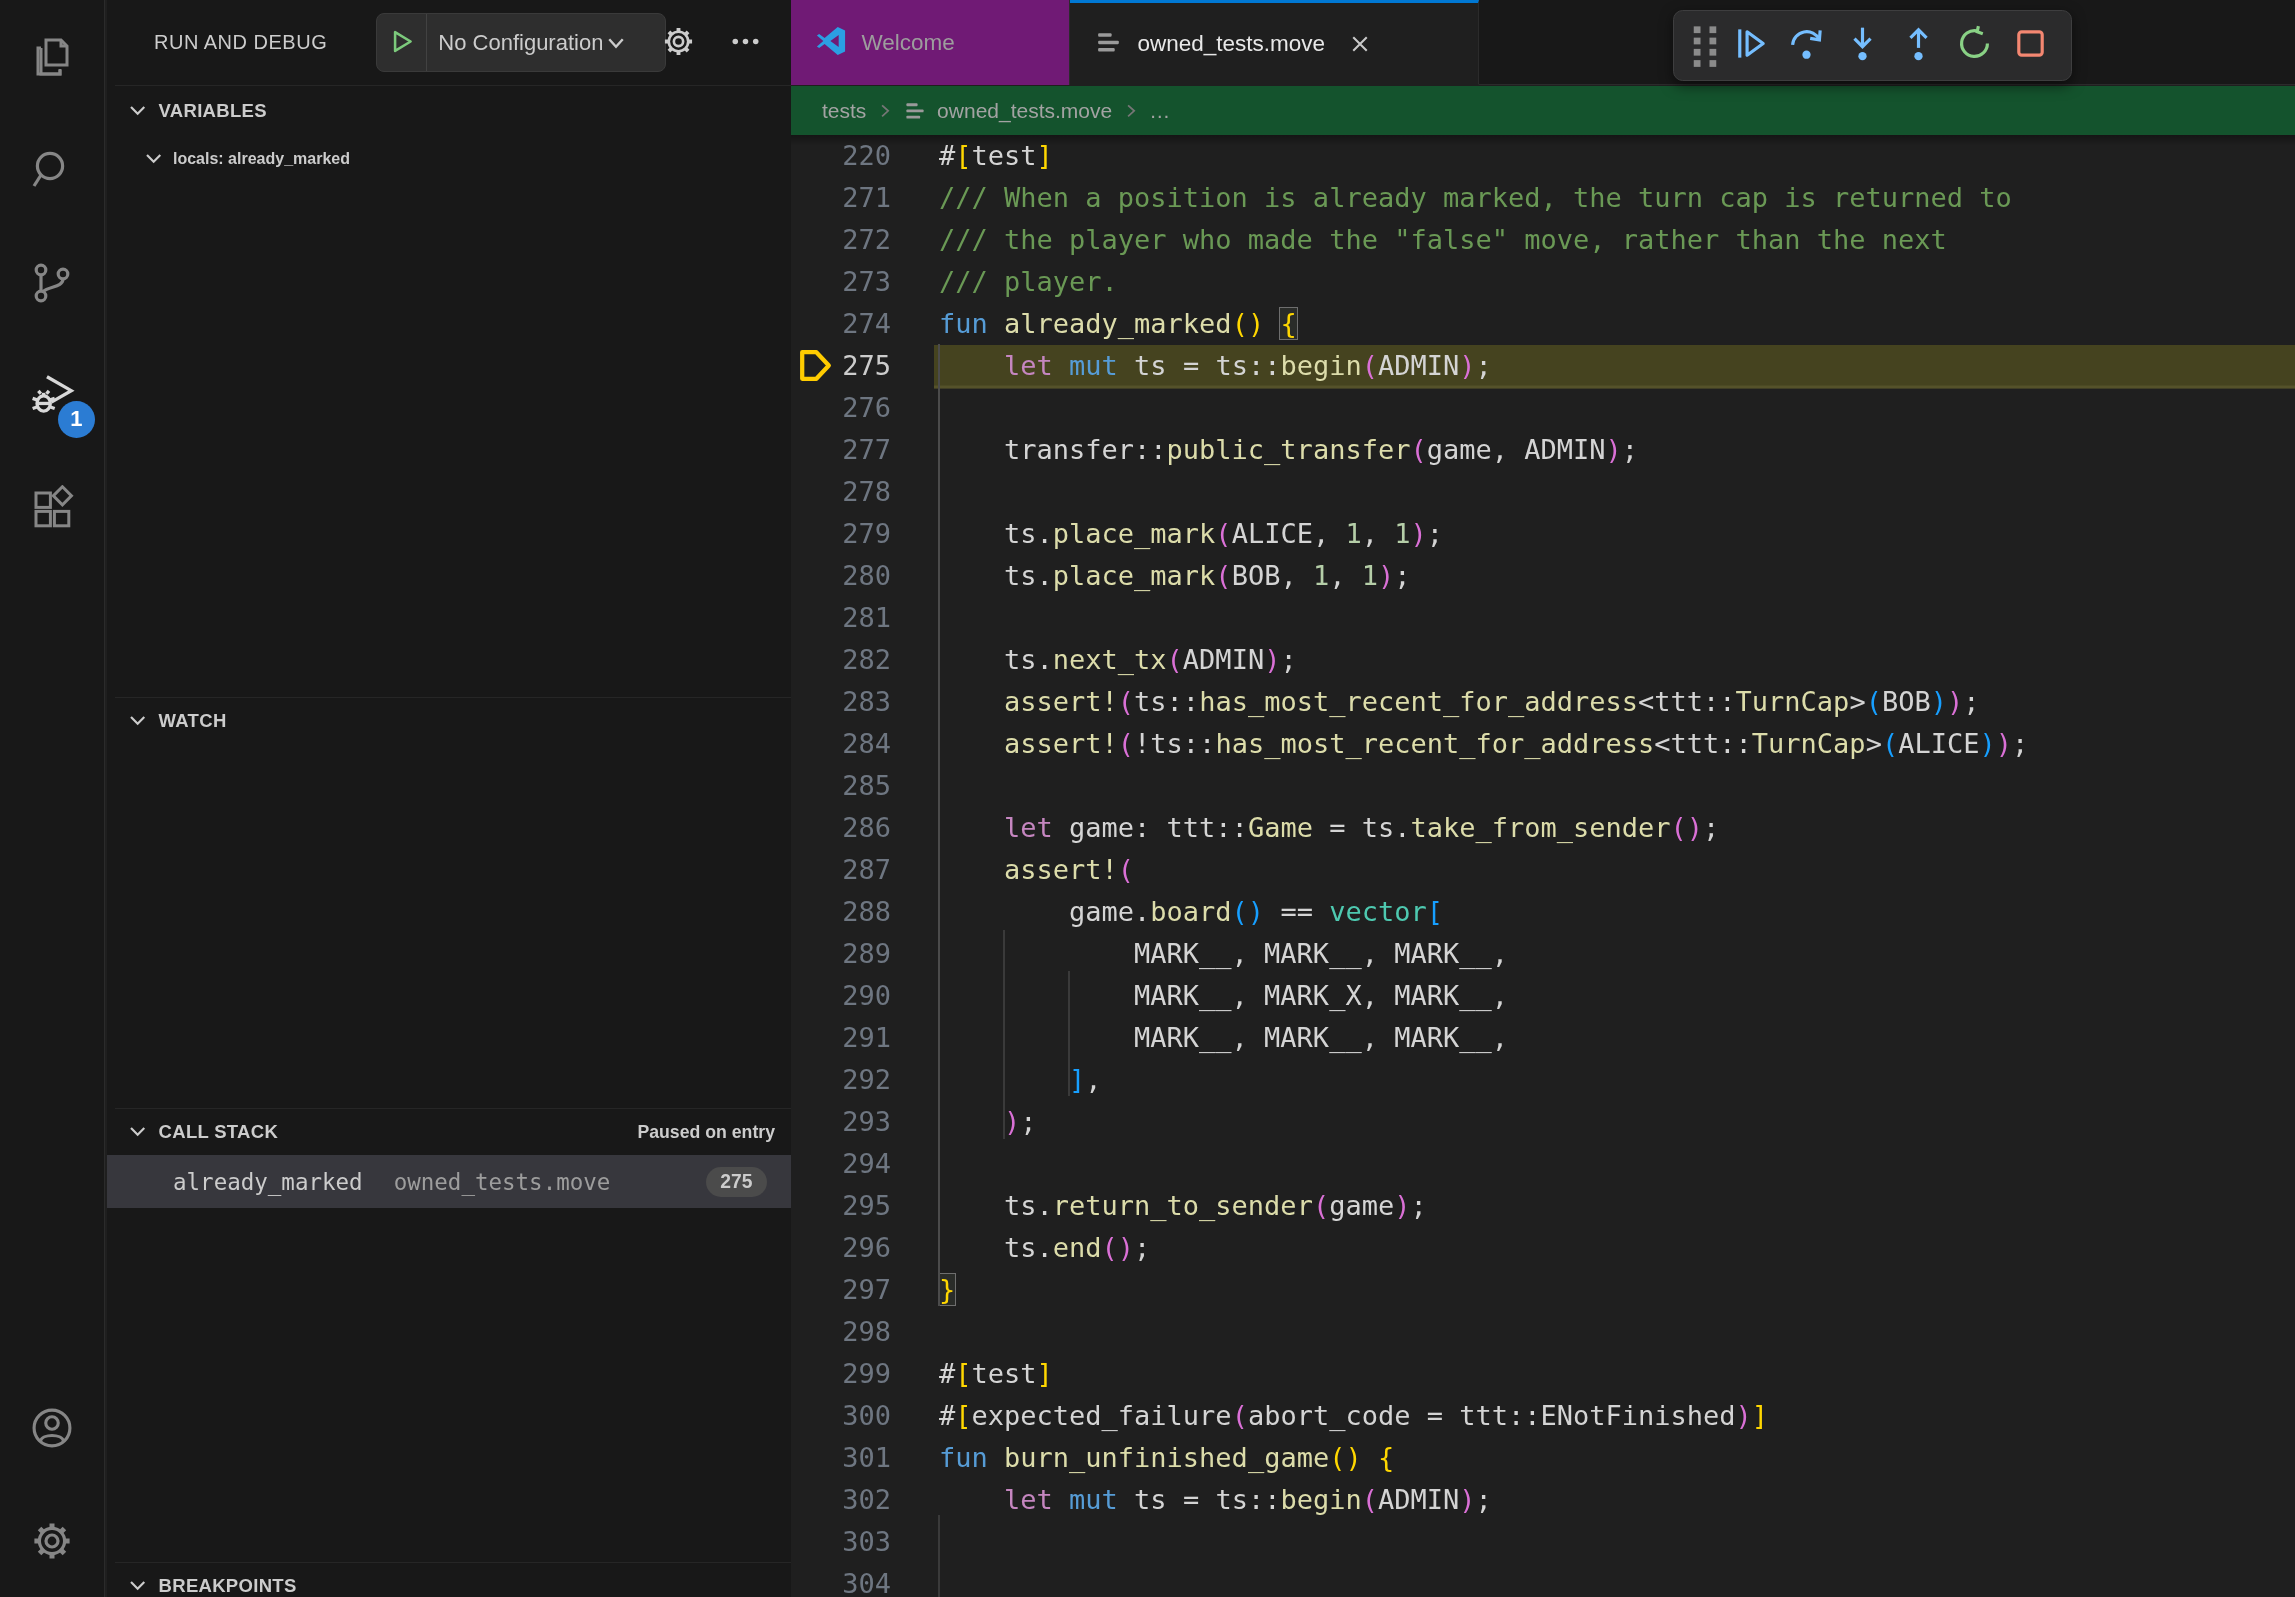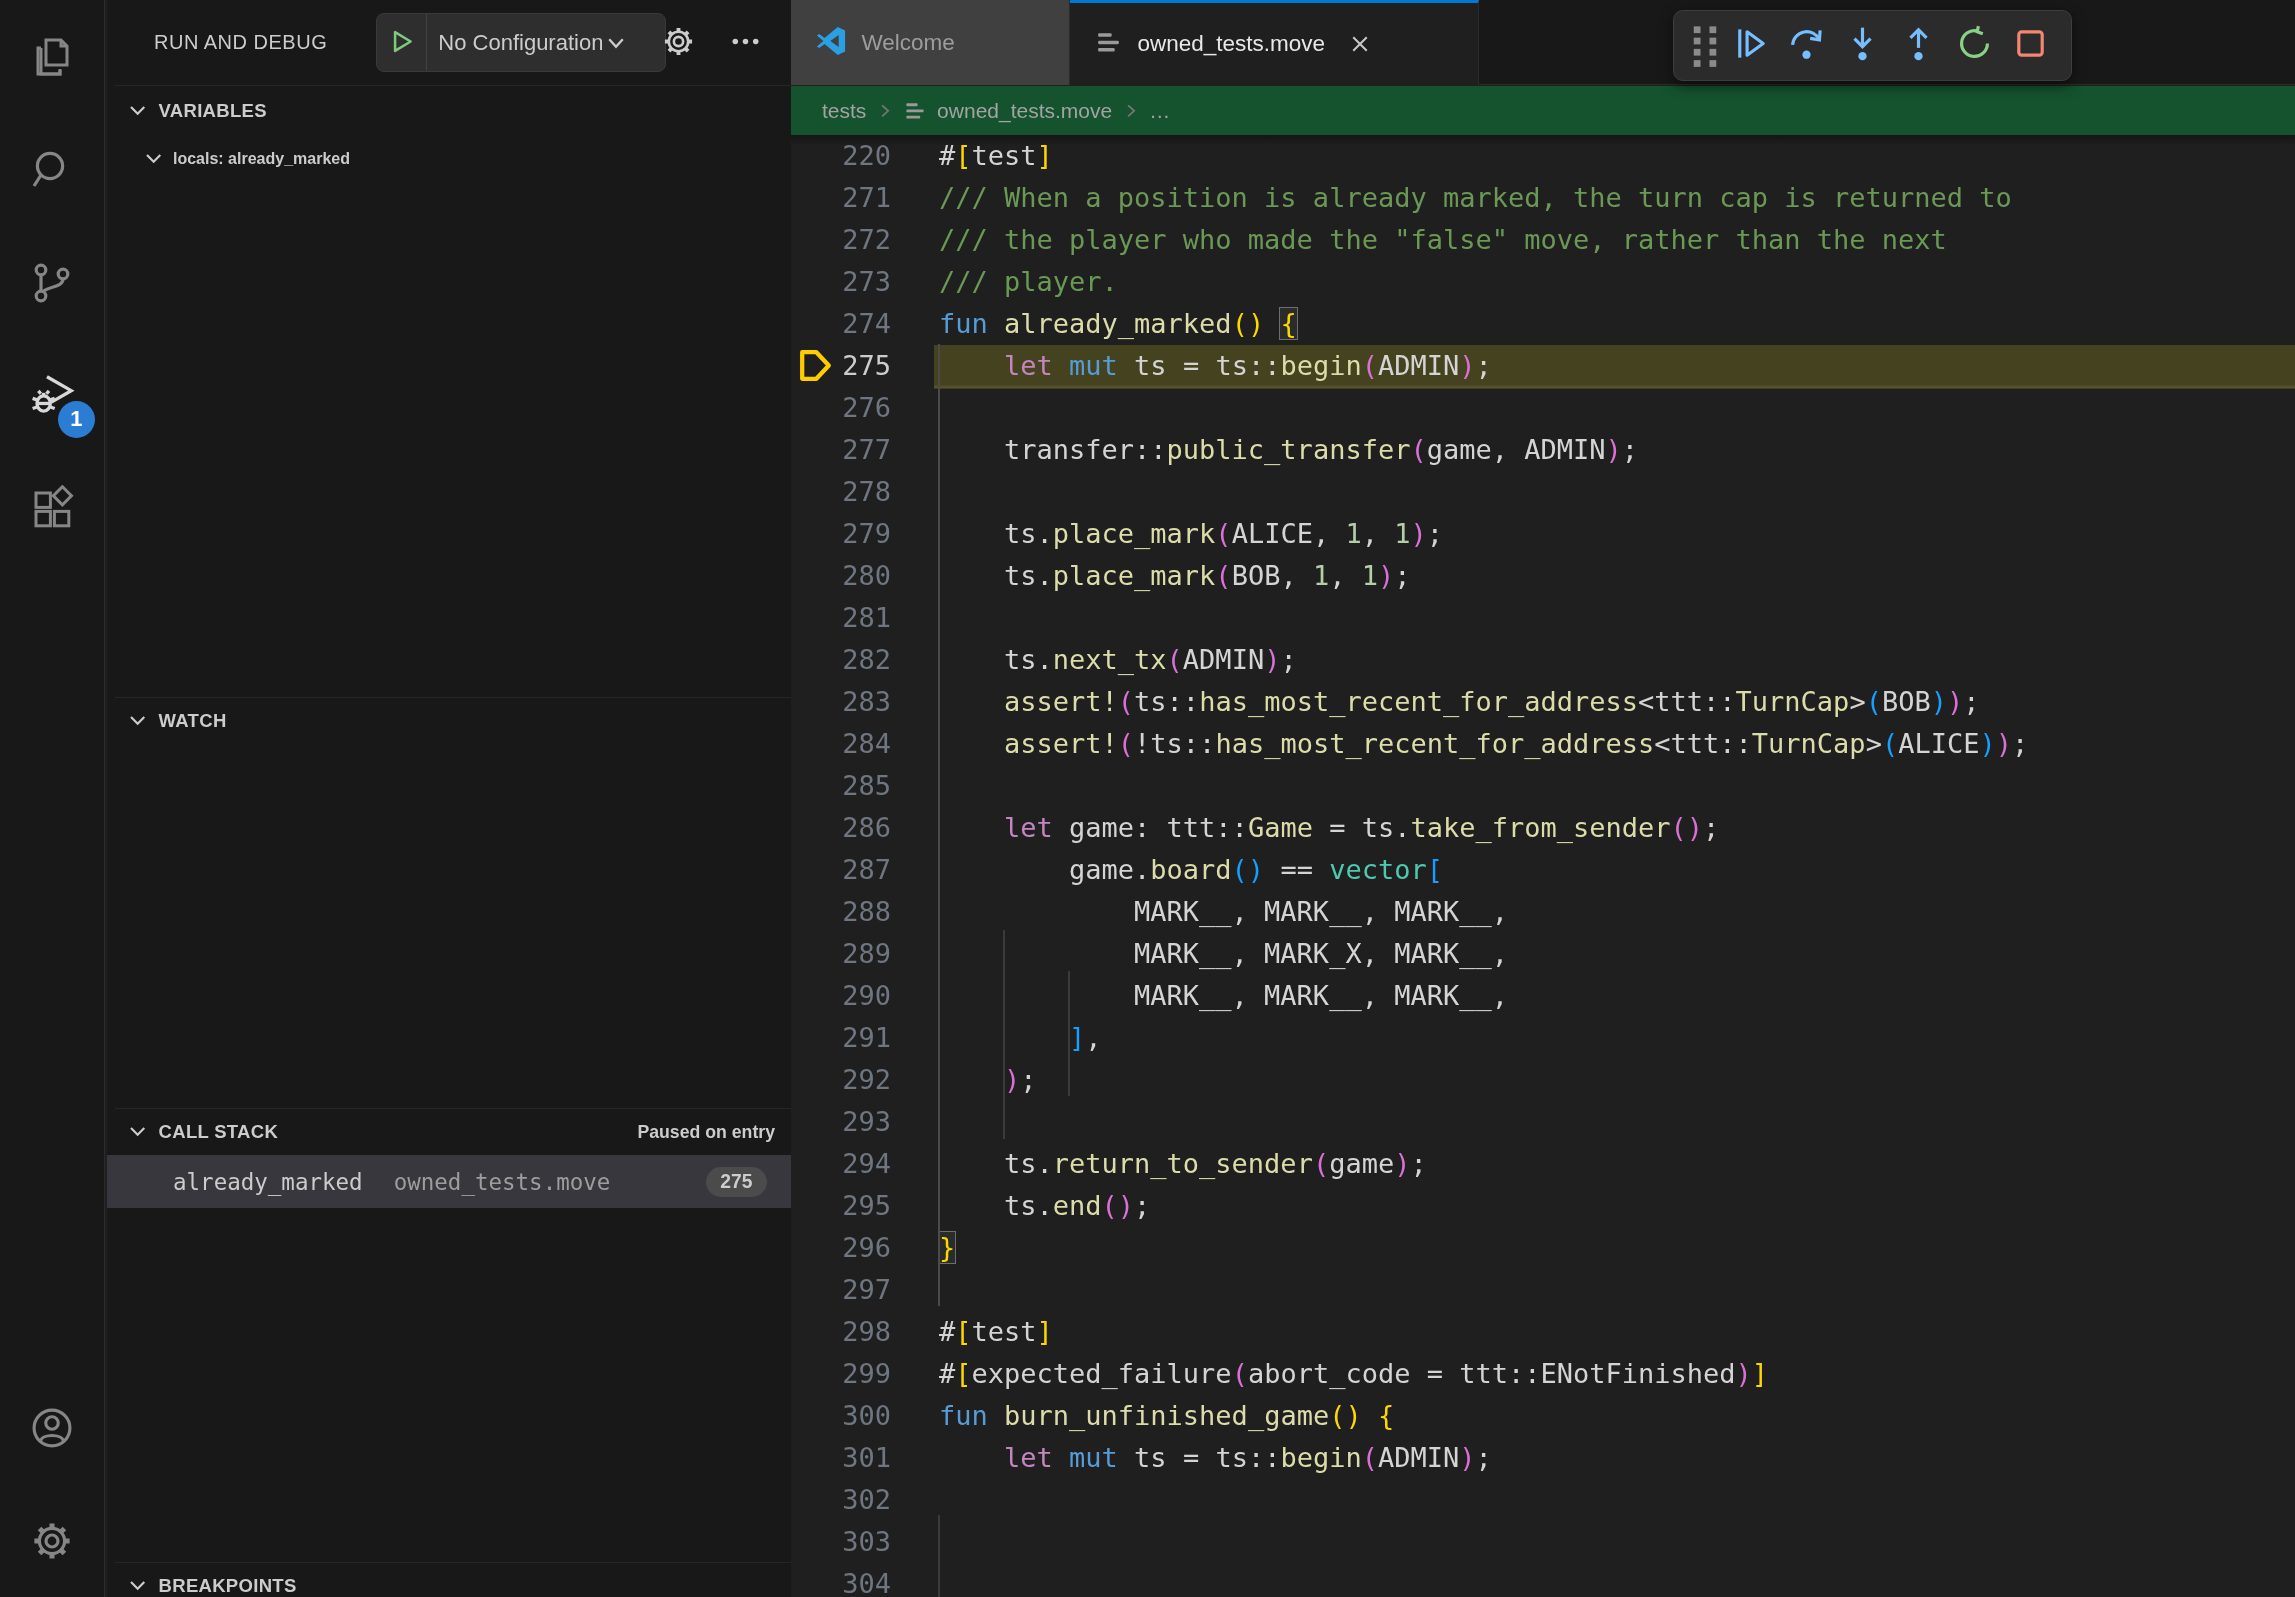--- a/index.html
+++ b/index.html
@@ -49,21 +49,21 @@
   .frame-name { margin-left:66px; font-size:22.5px; color:#cccccc; }
   .frame-file { margin-left:31px; font-size:22.5px; color:#9d9d9d; }
   .frame-badge { margin-left:auto; margin-right:24px; background:#4b4b4b; color:#cccccc;
     font-family:"Liberation Sans",sans-serif; font-size:19.3px; font-weight:700;
     padding:4px 14.5px; border-radius:21px; }
   
   .editor { position:absolute; left:791px; top:0; right:0; height:100%; background:#1f1f1f; }
   .tabbar { position:absolute; top:0; left:0; right:0; height:85px; background:#181818;
     border-bottom:0.8px solid #2b2b2b; display:flex; }
   .tab { height:85px; display:flex; align-items:center; padding:0 24px; border-right:0.8px solid #2b2b2b; cursor:pointer; }
-  .tab-inactive { width:279px; background:#404040; }
+  .tab-inactive { width:279px; background:#701a75; }
   .tab-inactive .tab-label { color:#9d9d9d; }
   .tab-active { width:409px; background:#1f1f1f; border-top:3.2px solid #0078d4; border-bottom:0.8px solid #1f1f1f; margin-bottom:-0.8px; }
   .tab-active .tab-label { color:#e8e8e8; }
   .tab-label { font-size:22.5px; margin-left:14.5px; white-space:nowrap; }
   .tab-close { margin-left:22.5px; display:flex; }
   .breadcrumb { position:absolute; top:86px; left:0; right:0; height:49px; display:flex; align-items:center;
     padding-left:31px; font-size:21px; color:#a3a3a3; background:#14532d; }
   .bc-item { white-space:nowrap; cursor:pointer; }
   .bc-sep { margin:0 9.7px; display:flex; }
   .bc-icon { margin-right:9.7px; display:flex; }
@@ -358,20 +358,21 @@
           <div class="cl"><span class="tk-fg">    transfer::</span><span class="tk-fn">public_transfer</span><span class="tk-b2">(</span><span class="tk-fg">game, ADMIN</span><span class="tk-b2">)</span><span class="tk-fg">;</span></div>
           <div class="cl"></div>
           <div class="cl"><span class="tk-fg">    ts.</span><span class="tk-fn">place_mark</span><span class="tk-b2">(</span><span class="tk-fg">ALICE, </span><span class="tk-num">1</span><span class="tk-fg">, </span><span class="tk-num">1</span><span class="tk-b2">)</span><span class="tk-fg">;</span></div>
           <div class="cl"><span class="tk-fg">    ts.</span><span class="tk-fn">place_mark</span><span class="tk-b2">(</span><span class="tk-fg">BOB, </span><span class="tk-num">1</span><span class="tk-fg">, </span><span class="tk-num">1</span><span class="tk-b2">)</span><span class="tk-fg">;</span></div>
           <div class="cl"></div>
           <div class="cl"><span class="tk-fg">    ts.</span><span class="tk-fn">next_tx</span><span class="tk-b2">(</span><span class="tk-fg">ADMIN</span><span class="tk-b2">)</span><span class="tk-fg">;</span></div>
           <div class="cl"><span class="tk-fg">    </span><span class="tk-fn">assert!</span><span class="tk-b2">(</span><span class="tk-fg">ts::</span><span class="tk-fn">has_most_recent_for_address</span><span class="tk-fg">&lt;ttt::</span><span class="tk-fn">TurnCap</span><span class="tk-fg">&gt;</span><span class="tk-b3">(</span><span class="tk-fg">BOB</span><span class="tk-b3">)</span><span class="tk-b2">)</span><span class="tk-fg">;</span></div>
           <div class="cl"><span class="tk-fg">    </span><span class="tk-fn">assert!</span><span class="tk-b2">(</span><span class="tk-fg">!ts::</span><span class="tk-fn">has_most_recent_for_address</span><span class="tk-fg">&lt;ttt::</span><span class="tk-fn">TurnCap</span><span class="tk-fg">&gt;</span><span class="tk-b3">(</span><span class="tk-fg">ALICE</span><span class="tk-b3">)</span><span class="tk-b2">)</span><span class="tk-fg">;</span></div>
           <div class="cl"></div>
           <div class="cl"><span class="tk-fg">    </span><span class="tk-kw1">let</span><span class="tk-fg"> game: ttt::</span><span class="tk-fn">Game</span><span class="tk-fg"> = ts.</span><span class="tk-fn">take_from_sender</span><span class="tk-b2">()</span><span class="tk-fg">;</span></div>
+          <div class="cl"><span class="tk-fg">    </span><span class="tk-fn">assert!</span><span class="tk-b2">(</span></div>
           <div class="cl"><span class="tk-fg">        game.</span><span class="tk-fn">board</span><span class="tk-b3">()</span><span class="tk-fg"> == </span><span class="tk-ty">vector</span><span class="tk-b3">[</span></div>
           <div class="cl"><span class="tk-fg">            MARK__, MARK__, MARK__,</span></div>
           <div class="cl"><span class="tk-fg">            MARK__, MARK_X, MARK__,</span></div>
           <div class="cl"><span class="tk-fg">            MARK__, MARK__, MARK__,</span></div>
           <div class="cl"><span class="tk-fg">        </span><span class="tk-b3">]</span><span class="tk-fg">,</span></div>
           <div class="cl"><span class="tk-fg">    </span><span class="tk-b2">)</span><span class="tk-fg">;</span></div>
           <div class="cl"></div>
           <div class="cl"><span class="tk-fg">    ts.</span><span class="tk-fn">return_to_sender</span><span class="tk-b2">(</span><span class="tk-fg">game</span><span class="tk-b2">)</span><span class="tk-fg">;</span></div>
           <div class="cl"><span class="tk-fg">    ts.</span><span class="tk-fn">end</span><span class="tk-b2">()</span><span class="tk-fg">;</span></div>
           <div class="cl"><span class="tk-b1 tk-bm">}</span></div>

